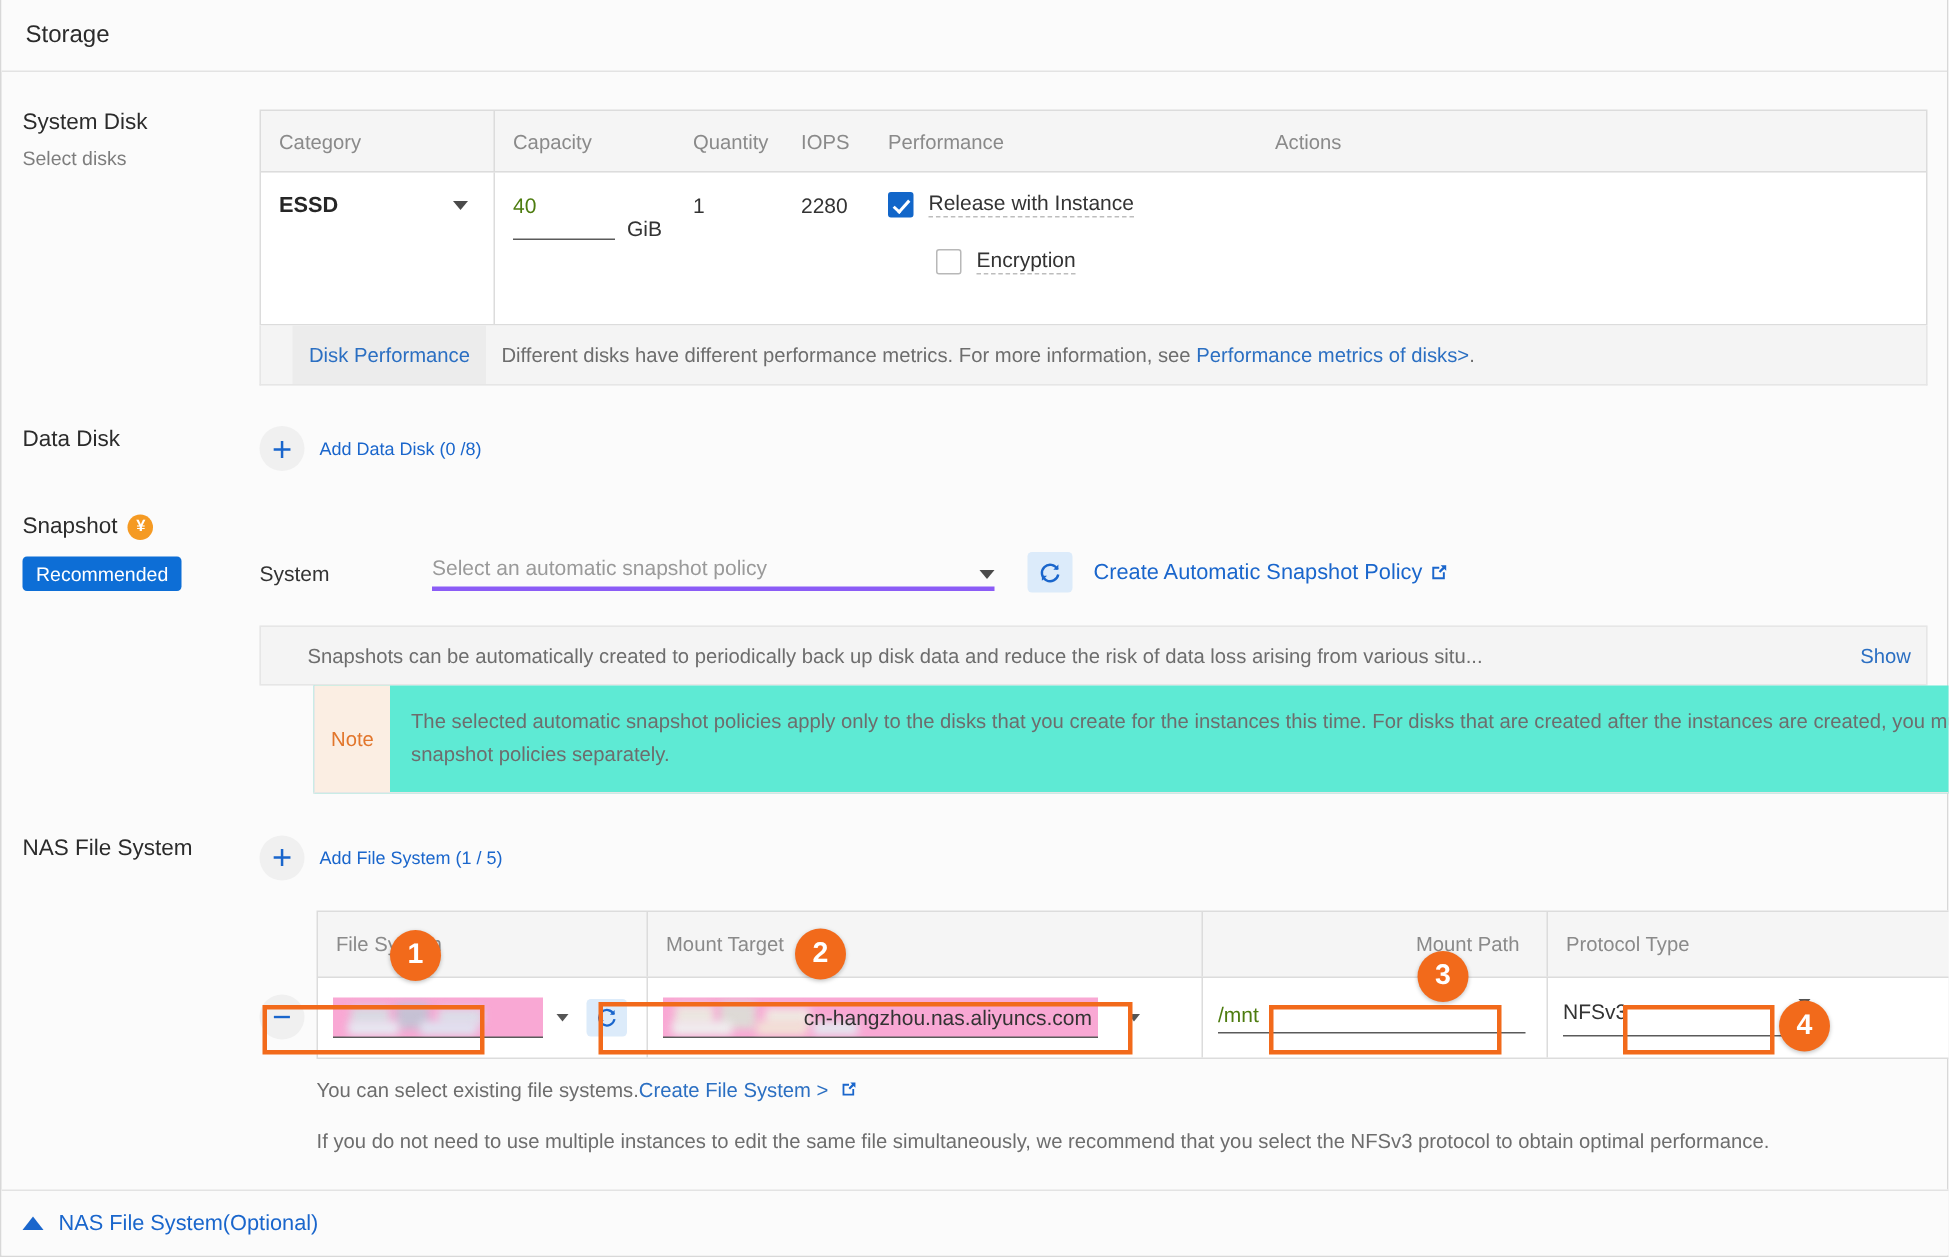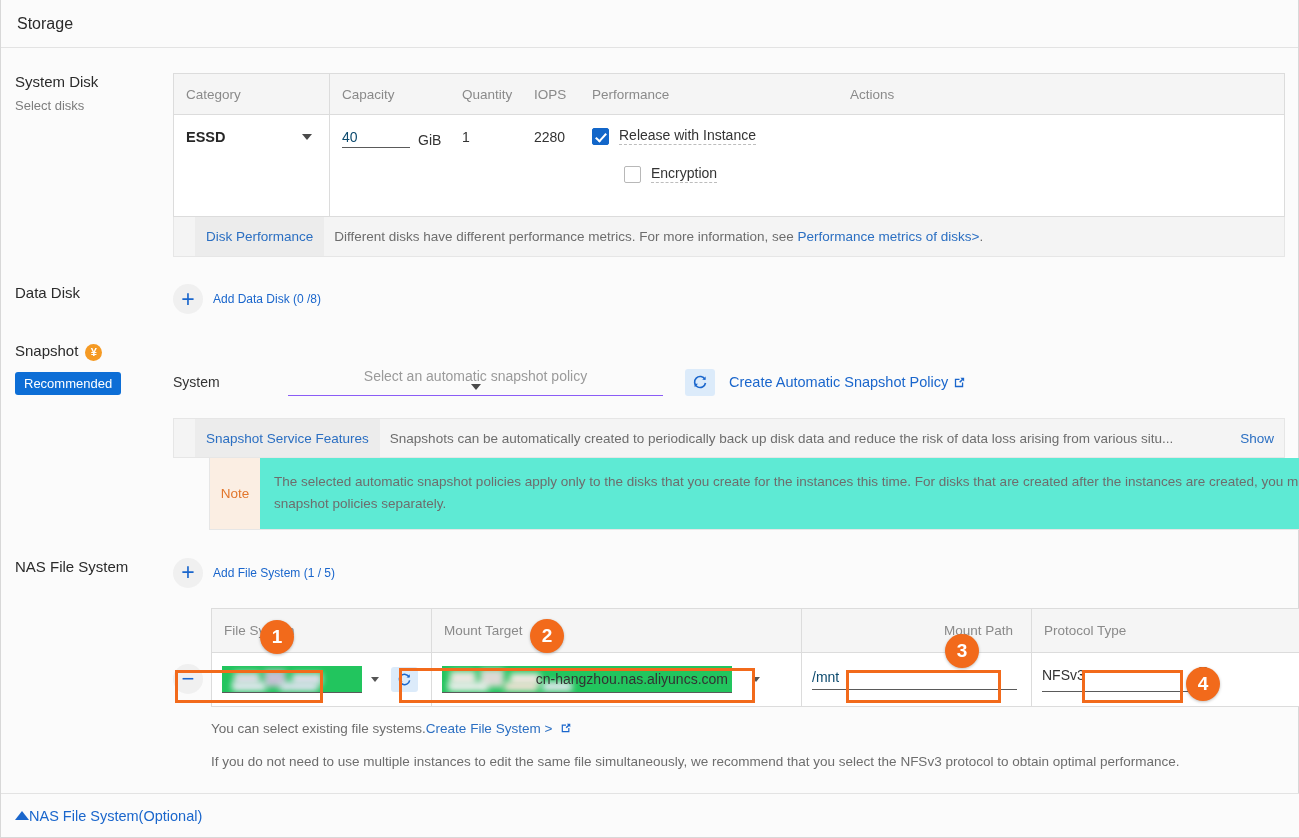--- a/index.html
+++ b/index.html
@@ -44,22 +44,22 @@
   .td { padding-left:12px; padding-top:14px; font-size:14px; color:#333; }
   .td.sd-c1 { border-right:1px solid #dcdcdc; }
 
   .selbox { position:relative; display:flex; align-items:center; }
   .sel-val { font-size:14.5px; color:#262626; font-weight:700; }
   .caret { width:0;height:0;border-left:5px solid transparent;border-right:5px solid transparent;border-top:6px solid #4a4a4a; }
   .caret.sm { border-left:4.5px solid transparent;border-right:4.5px solid transparent;border-top:5.5px solid #555; }
 
   .uline-input {
     border:none; border-bottom:1px solid #5a5a5a; background:transparent;
-    font-family:"Liberation Sans", sans-serif; font-size:14px; color:#0c4a6e;
-    width:68px; padding:0 0 2px 0; outline:none;
+    font-family:"Liberation Sans", sans-serif; font-size:14px; color:#4d7c0f;
+    width:68px; padding:0 0 14px 0; outline:none;
   }
   .unit { font-size:14px; color:#333; margin-left:8px; }
 
   .perf-sel {
     display:flex; align-items:center; justify-content:space-between;
     width:245px; border-bottom:1px solid #5a5a5a; padding-bottom:4px;
   }
   .perf-txt { font-size:13.5px; color:#333; white-space:nowrap; overflow:hidden; }
 
   .actcell { padding-top:12px; }
@@ -103,41 +103,41 @@
     color:#fff; font-size:11px; align-items:center; justify-content:center;
     margin-left:7px; vertical-align:middle; font-weight:bold;
   }
   .rec-badge {
     display:inline-block; background:#0d6ed6; color:#fff; font-size:13px;
     padding:4px 9px; border-radius:3px; margin-top:11px;
   }
   .snaprow { display:flex; align-items:center; gap:0; }
   .snap-lbl { font-size:14px; color:#333; width:115px; }
   .snap-sel {
-    width:375px; display:flex; align-items:center; justify-content:space-between;
-    border-bottom:1px solid #8b5cf6; padding-bottom:5px;flex-direction:column;
+    width:375px; display:flex; align-items:flex-end; justify-content:space-between;
+    border-bottom:3px solid #8b5cf6; padding-bottom:5px;
   }
   .snap-ph { font-size:14px; color:#9a9a9a; }
   .refresh-btn {
     width:30px;height:27px;background:#dcebfa;border-radius:3px;
     display:flex;align-items:center;justify-content:center;margin-left:22px;
   }
   .crt-lnk { color:#1a66cc; font-size:14.5px; margin-left:14px; display:flex; align-items:center; gap:5px; }
 
   
   .nas-tbl { width:1112px; border:1px solid #dcdcdc; background:#fff; }
   .nas-head { display:flex; background:#f5f5f5; border-bottom:1px solid #dcdcdc; height:44px; }
   .nas-body { display:flex; height:53px; align-items:center; }
   .nc1 { width:220px; border-right:1px solid #dcdcdc; }
   .nc2 { width:370px; border-right:1px solid #dcdcdc; }
   .nc3 { width:230px; border-right:1px solid #dcdcdc; }
   .nc4 { flex:1; }
   .nas-th { font-size:13.5px; color:#8a8a8a; display:flex; align-items:center; padding-left:12px; }
 
-  .blur-field { position:relative; height:27px; background:#22c55e; overflow:hidden; }
+  .blur-field { position:relative; height:27px; background:#f9a8d4; overflow:hidden; }
   .blur-chip { position:absolute; border-radius:2px; filter:blur(3px); }
 
   .minus-circ {
     width:30px;height:30px;border-radius:50%;background:#f0f0f0;
     display:flex;align-items:center;justify-content:center; color:#1a66cc; font-size:22px; line-height:1;
   }
 
   
   .ann-box { position:absolute; border:3px solid #f26a1b; pointer-events:none; }
   .ann-num {
@@ -145,21 +145,21 @@
     background:#f26a1b; color:#fff; font-size:19px; font-weight:bold;
     display:flex; align-items:center; justify-content:center;
     box-shadow:0 1px 3px rgba(0,0,0,.25);
   }
 
   .hint { font-size:13.5px; color:#6d6d6d; }
 
   
   .footer {
     position:absolute; left:0; bottom:0; width:1299px; height:44px;
-    border-top:1px solid #e3e3e3; display:flex; align-items:center; padding-left:14px; 
+    border-top:1px solid #e3e3e3; display:flex; align-items:center; padding-left:14px; gap:10px;
     background:#fbfbfb;
   }
   .tri-up { width:0;height:0;border-left:7px solid transparent;border-right:7px solid transparent;border-bottom:9px solid #1a66cc; }
   .footer-txt { color:#1a66cc; font-size:14.5px; }
 </style>
 </head>
 <body>
 
 <div class="page">
 
@@ -262,21 +262,20 @@
           <span>Create Automatic Snapshot Policy</span>
           <svg width="13" height="13" viewBox="0 0 14 14">
             <path d="M2 3h5v1.4H3.4v6.2h6.2V7H11v5H2z" fill="#1a66cc"></path>
             <path d="M8 2h4v4l-1.4-1.4L7.8 7.4 6.6 6.2 9.4 3.4z" fill="#1a66cc"></path>
           </svg>
         </a>
       </div>
 
       <div style="margin-top:22px;">
         <div class="infobar" style="border-top:1px solid #e6e6e6;">
-          <span class="infobar-tag">Snapshot Service Features</span>
           <span class="infobar-txt">Snapshots can be automatically created to periodically back up disk data and reduce the risk of data loss arising from various situ...</span>
           <a class="showlnk">Show</a>
         </div>
         <div class="notebox">
           <span class="note-tag">Note</span>
           <span class="note-txt">The selected automatic snapshot policies apply only to the disks that you create for the instances this time. For disks that are created after the instances are created, you must apply automatic snapshot policies separately.</span>
         </div>
       </div>
     </div>
   </div>

